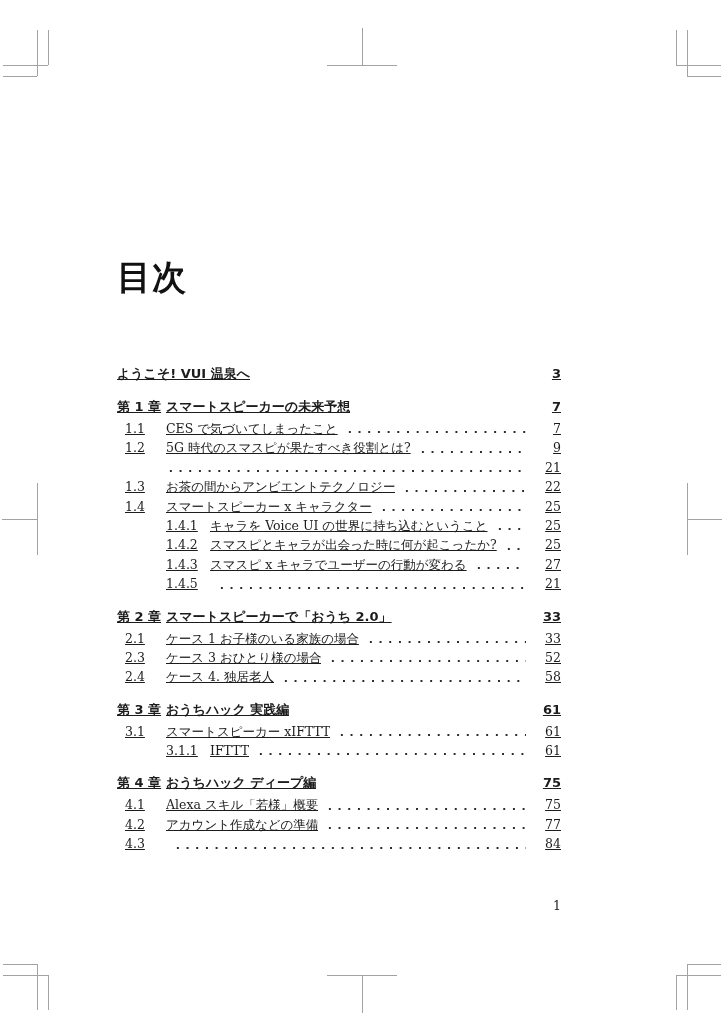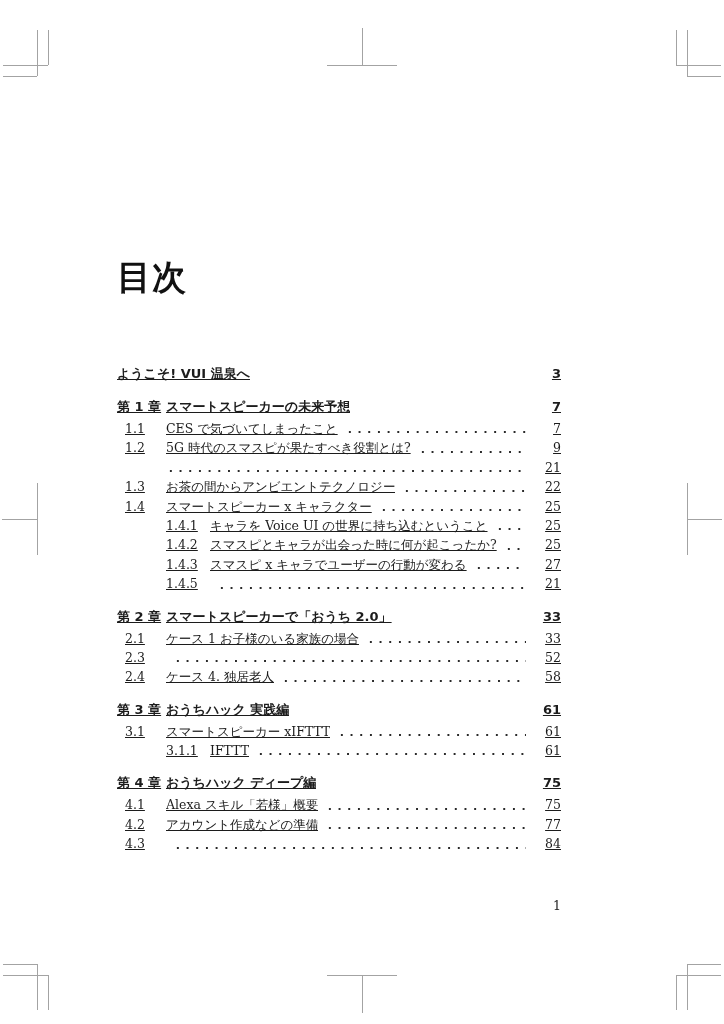--- a/index.html
+++ b/index.html
@@ -203,20 +203,21 @@
           <span class="pagenum">33</span>
         </div>
         <div class="row section dotted">
           <span class="num">2.1</span>
           <span class="title">ケース 1 お子様のいる家族の場合</span>
           <span class="leader"></span>
           <span class="pagenum">33</span>
         </div>
         <div class="row section dotted">
           <span class="num">2.3</span>
+          <span class="title">ケース 3 おひとり様の場合</span>
           <span class="leader"></span>
           <span class="pagenum">52</span>
         </div>
         <div class="row section dotted">
           <span class="num">2.4</span>
           <span class="title">ケース 4. 独居老人</span>
           <span class="leader"></span>
           <span class="pagenum">58</span>
         </div>
         <div class="row chapter">

